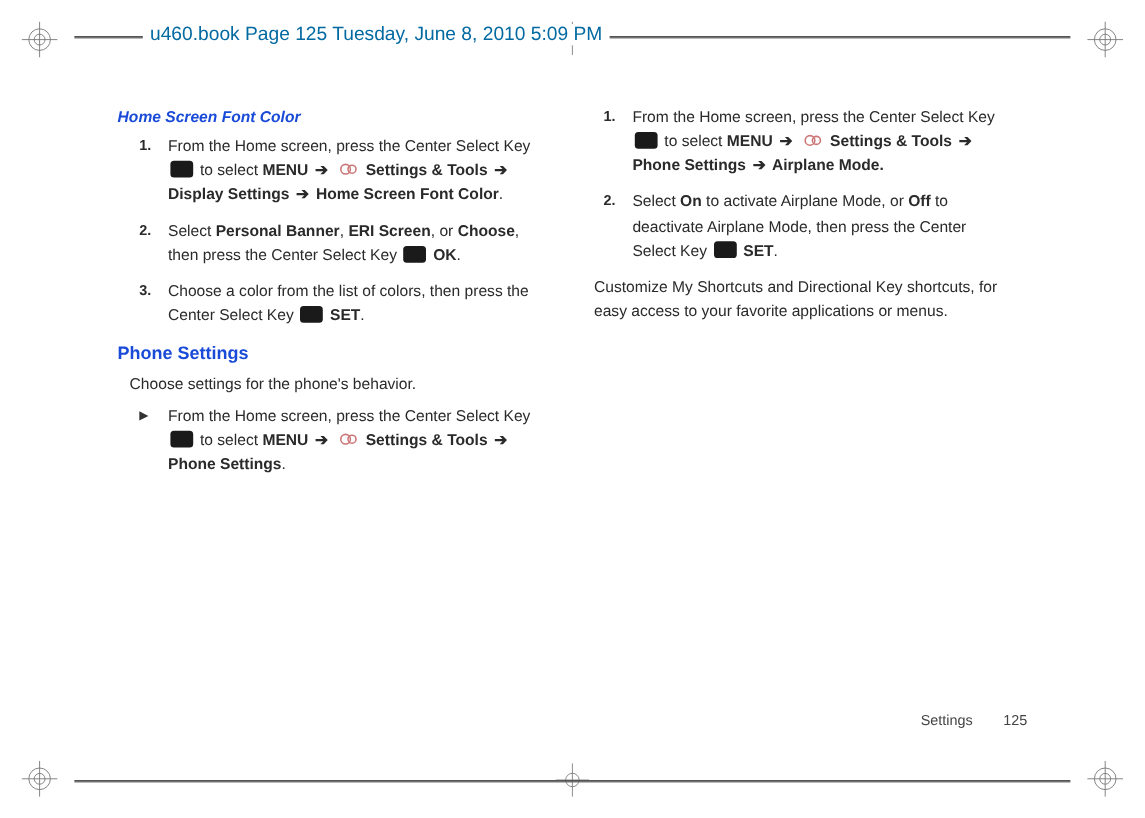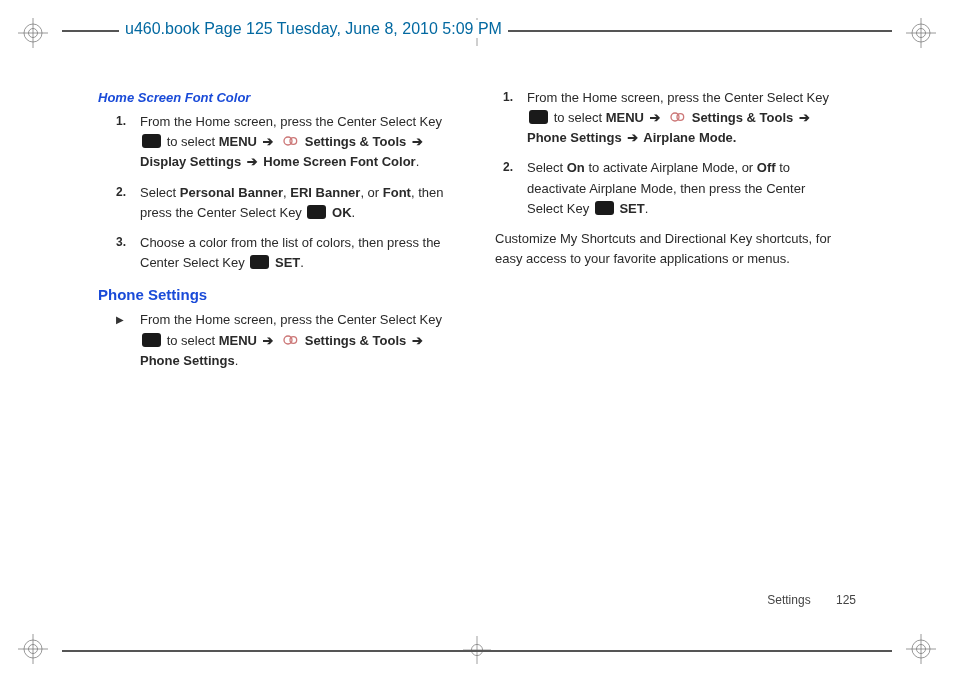--- a/index.html
+++ b/index.html
@@ -194,27 +194,28 @@
         <span>From the Home screen, press the Center Select Key </span><span class="icon-key"></span>
         <span>to select </span><b>MENU</b> <span class="arrow">➔</span>
         <span class="icon-gear"><svg viewBox="0 0 24 24">
               <circle cx="9" cy="12" r="6" fill="none" stroke="#c77" stroke-width="2"></circle>
               <circle cx="17" cy="12" r="5" fill="none" stroke="#c77" stroke-width="2"></circle>
             </svg></span>
         <b> Settings &amp; Tools </b><span class="arrow">➔</span>
         <b>Display Settings </b><span class="arrow">➔</span><b> Home Screen Font Color</b>.
       </li>
       <li><span class="num">2.</span>
-        <span>Select </span><b>Personal Banner</b>, <b>ERI Banner</b><span>, or </span><b>Font</b><span>, then press the Center Select Key </span><span class="icon-key"></span><b> OK</b>.
+        <span>Select </span><b>Personal Banner</b>, <b>ERI Screen</b><span>, or </span><b>Choose</b><span>, then press the Center Select Key </span><span class="icon-key"></span><b> OK</b>.
       </li>
       <li><span class="num">3.</span>
         <span>Choose a color from the list of colors, then press the Center Select Key </span><span class="icon-key"></span><b> SET</b>.
       </li>
     </ol>
     <div class="h-sec">Phone Settings</div>
+    <div class="intro">Choose settings for the phone's behavior.</div>
     <ul class="bullet-list">
       <li>
         <span>From the Home screen, press the Center Select Key </span><span class="icon-key"></span>
         <span>to select </span><b>MENU</b> <span class="arrow">➔</span>
         <span class="icon-gear"><svg viewBox="0 0 24 24">
               <circle cx="9" cy="12" r="6" fill="none" stroke="#c77" stroke-width="2"></circle>
               <circle cx="17" cy="12" r="5" fill="none" stroke="#c77" stroke-width="2"></circle>
             </svg></span>
         <b> Settings &amp; Tools </b><span class="arrow">➔</span><b> Phone Settings</b>.
       </li>

